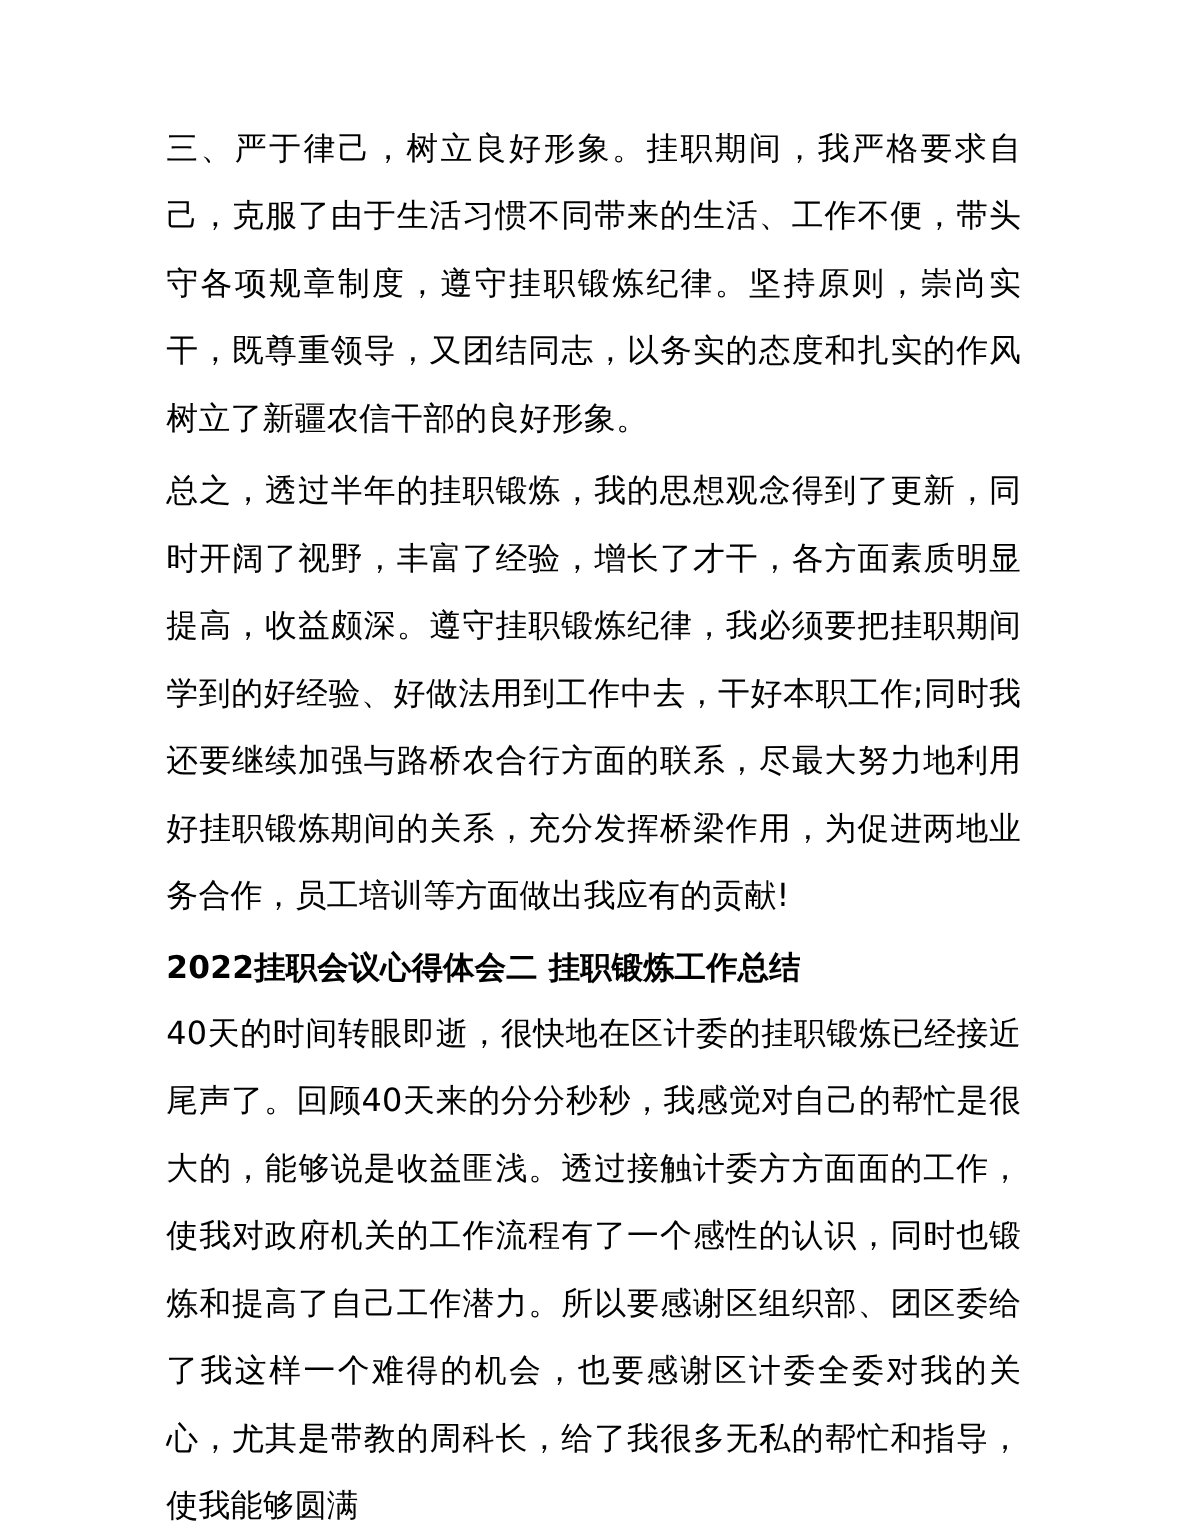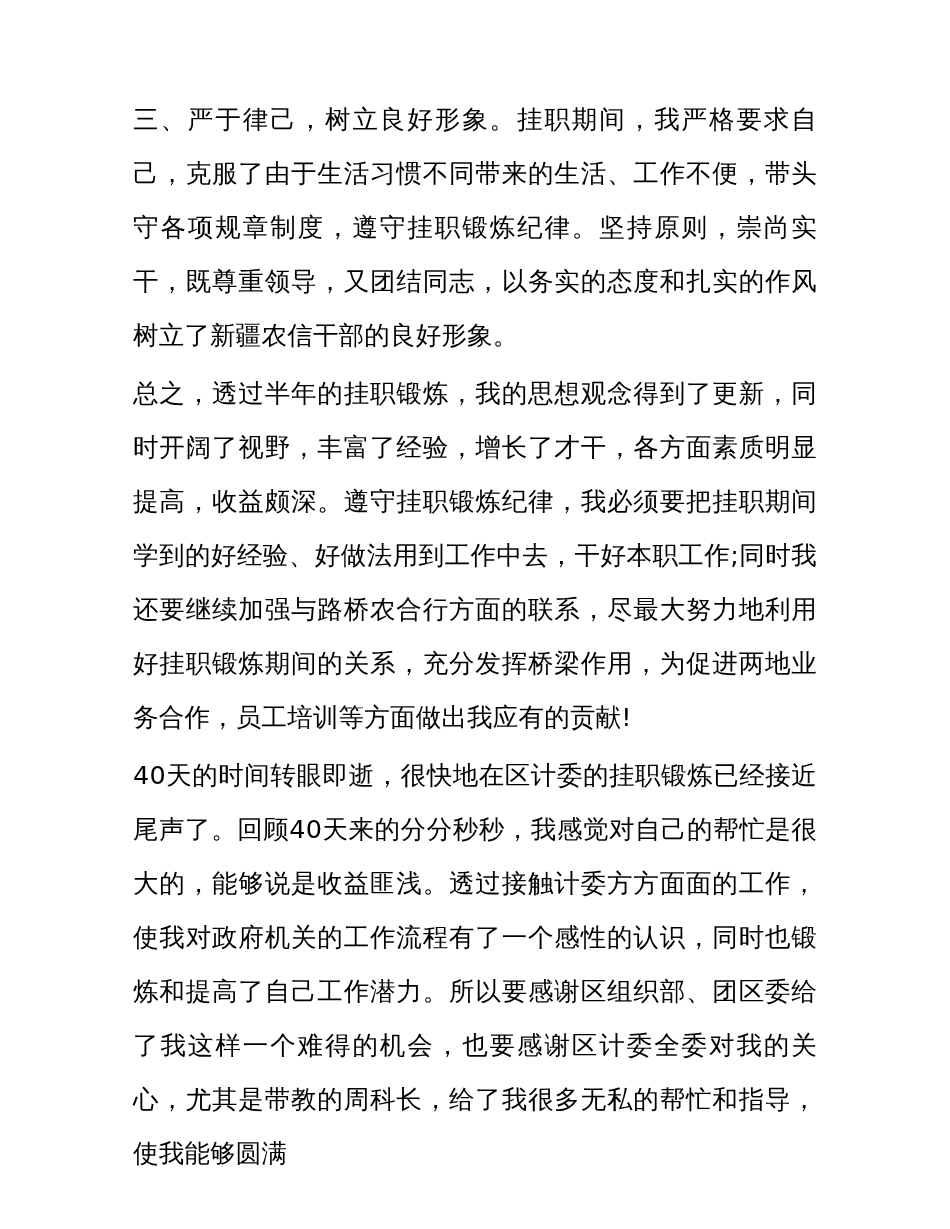--- a/index.html
+++ b/index.html
@@ -43,15 +43,16 @@
     word-break: break-all;
   }
 </style>
 </head>
 <body>
 
 <div class="page">
   <div class="doc-body">
     <p class="para">三、严于律己，树立良好形象。挂职期间，我严格要求自己，克服了由于生活习惯不同带来的生活、工作不便，带头守各项规章制度，遵守挂职锻炼纪律。坚持原则，崇尚实干，既尊重领导，又团结同志，以务实的态度和扎实的作风树立了新疆农信干部的良好形象。</p>
     <p class="para">总之，透过半年的挂职锻炼，我的思想观念得到了更新，同时开阔了视野，丰富了经验，增长了才干，各方面素质明显提高，收益颇深。遵守挂职锻炼纪律，我必须要把挂职期间学到的好经验、好做法用到工作中去，干好本职工作;同时我还要继续加强与路桥农合行方面的联系，尽最大努力地利用好挂职锻炼期间的关系，充分发挥桥梁作用，为促进两地业务合作，员工培训等方面做出我应有的贡献!</p>
+    <h2 class="heading">2022挂职会议心得体会二 挂职锻炼工作总结</h2>
     <p class="para">40天的时间转眼即逝，很快地在区计委的挂职锻炼已经接近尾声了。回顾40天来的分分秒秒，我感觉对自己的帮忙是很大的，能够说是收益匪浅。透过接触计委方方面面的工作，使我对政府机关的工作流程有了一个感性的认识，同时也锻炼和提高了自己工作潜力。所以要感谢区组织部、团区委给了我这样一个难得的机会，也要感谢区计委全委对我的关心，尤其是带教的周科长，给了我很多无私的帮忙和指导，使我能够圆满</p>
   </div>
 </div>
 
 </body></html>

